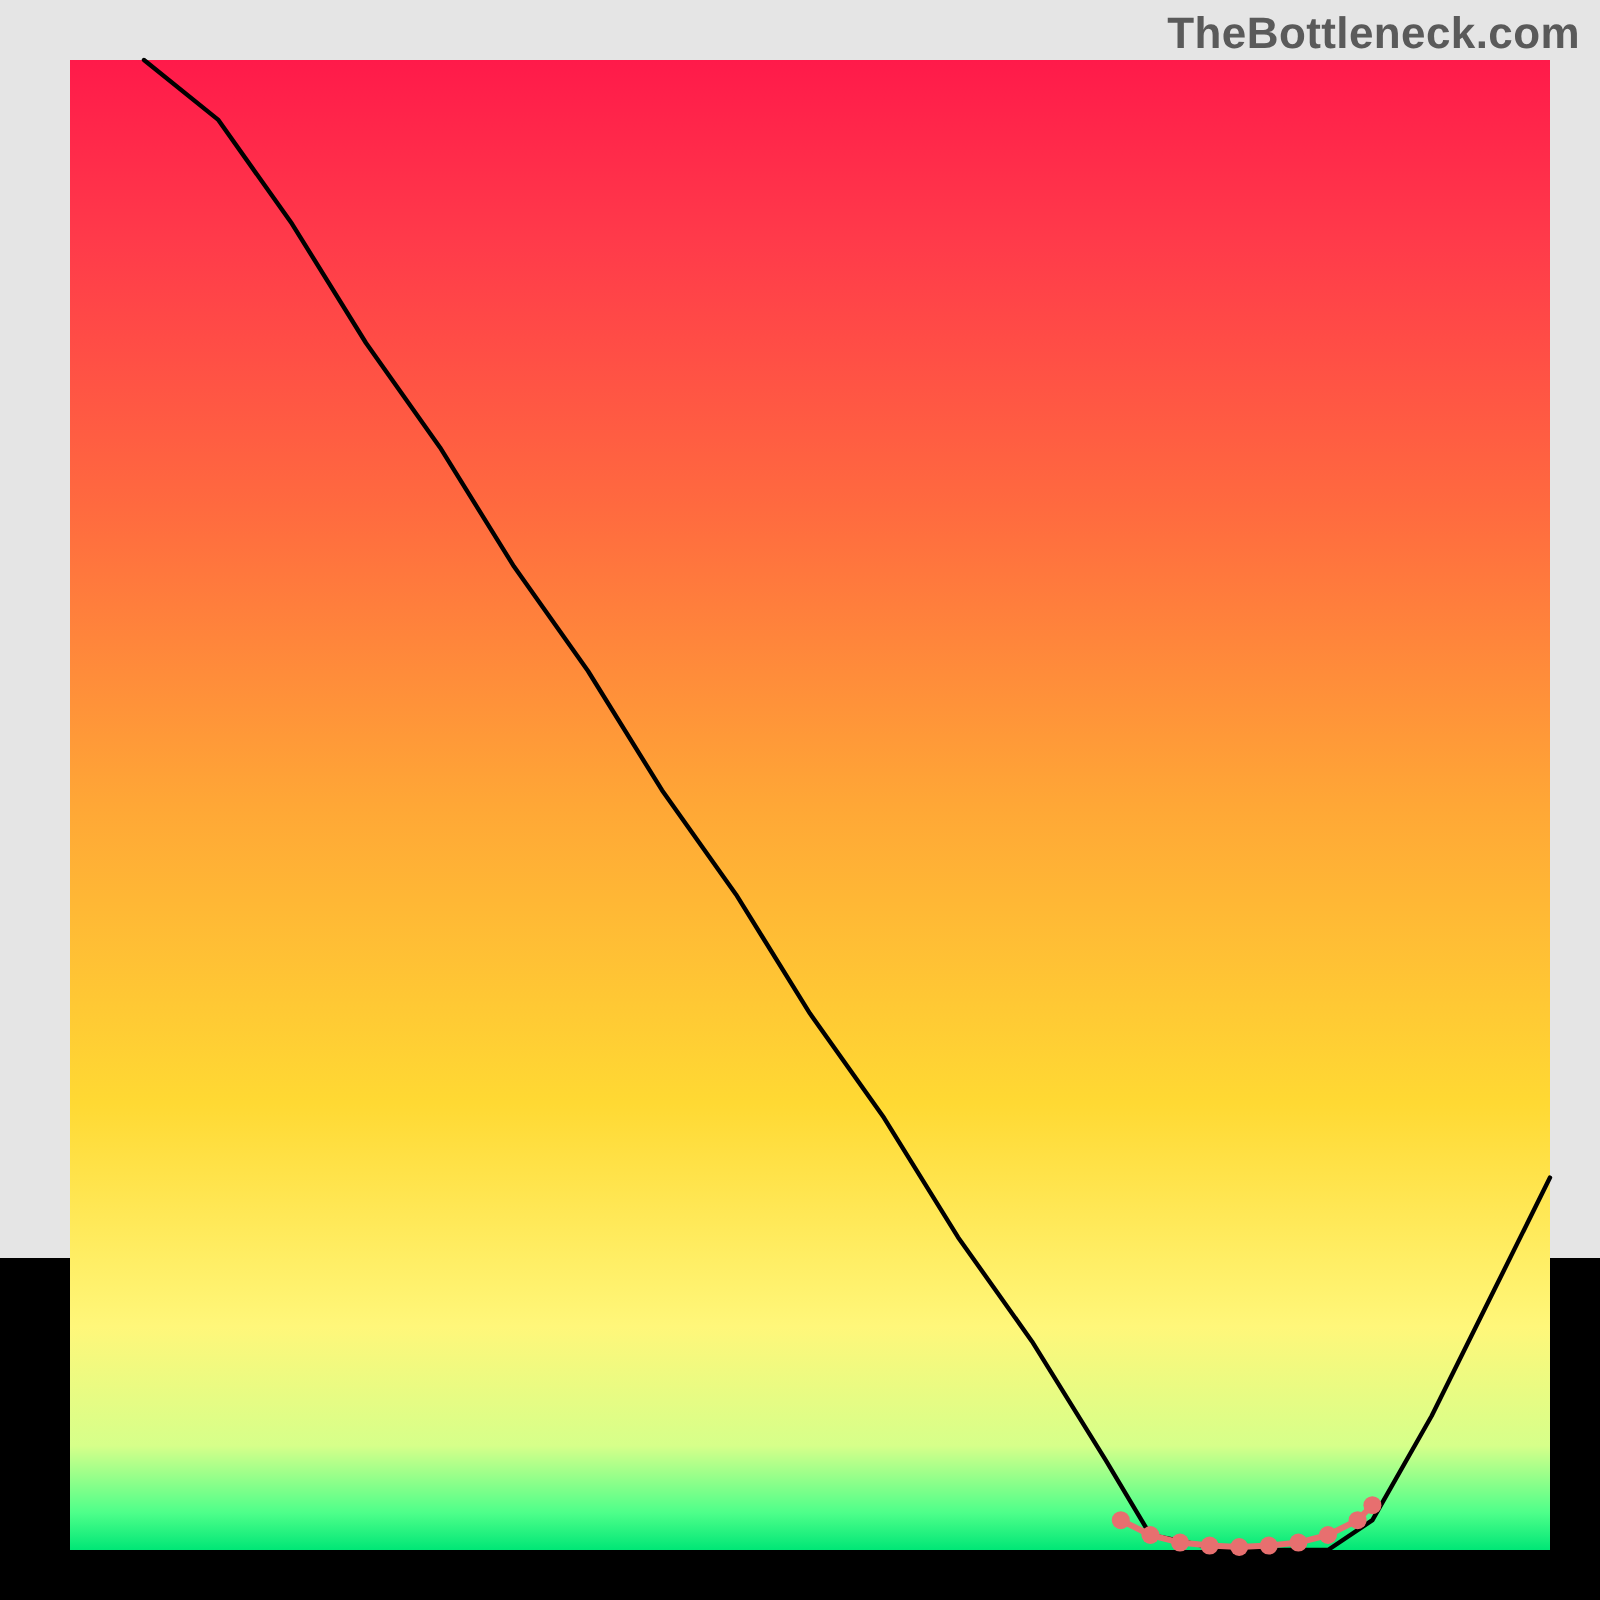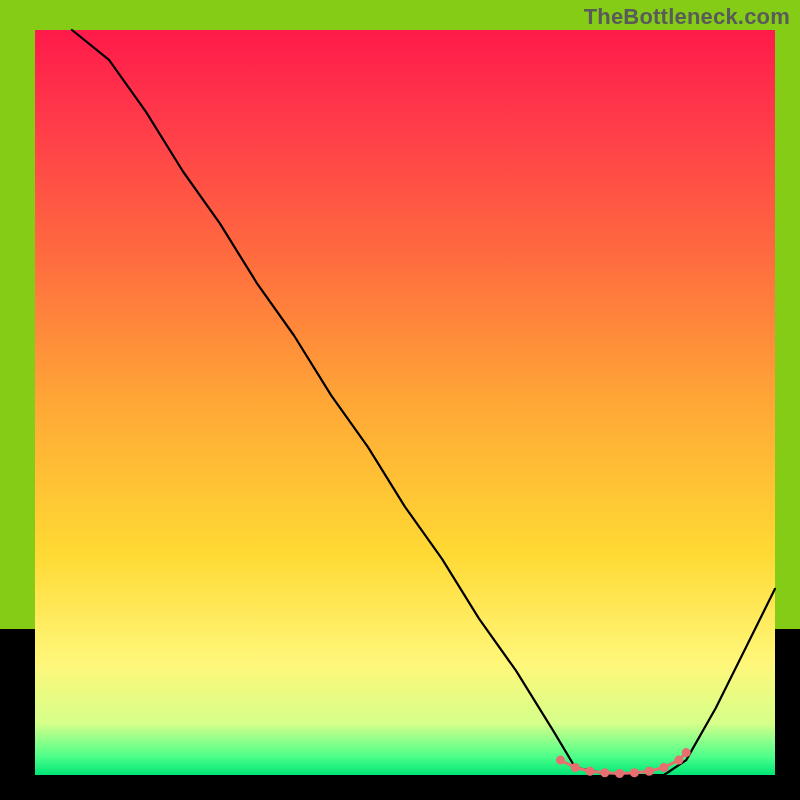--- a/index.html
+++ b/index.html
@@ -8,21 +8,21 @@
     width: 800px;
     height: 800px;
     background: #000;
     overflow: hidden;
     font-family: Arial, Helvetica, sans-serif;
   }
   .frame {
     position: relative;
     width: 800px;
     height: 629px;
-    background: #84cc16;
+    background: #e5e5e5;
   }
   .watermark {
     position: absolute;
     top: 4px;
     right: 10px;
     color: #5a5a5a;
     font-size: 22px;
     font-weight: 600;
     letter-spacing: 0.2px;
     z-index: 20;

